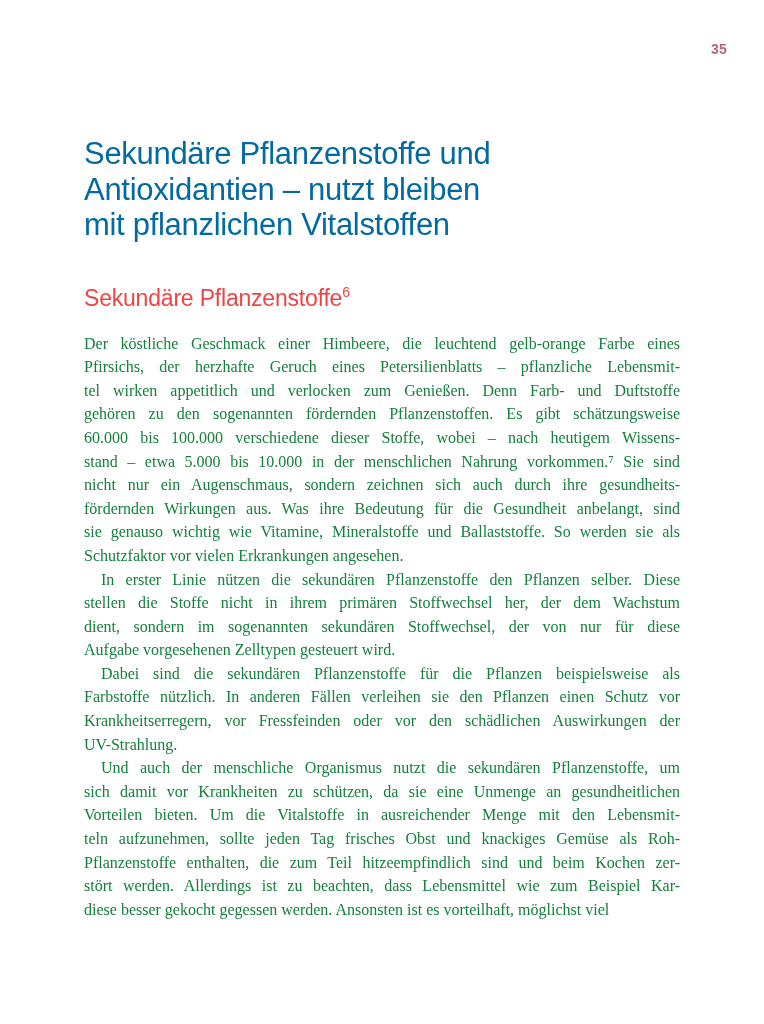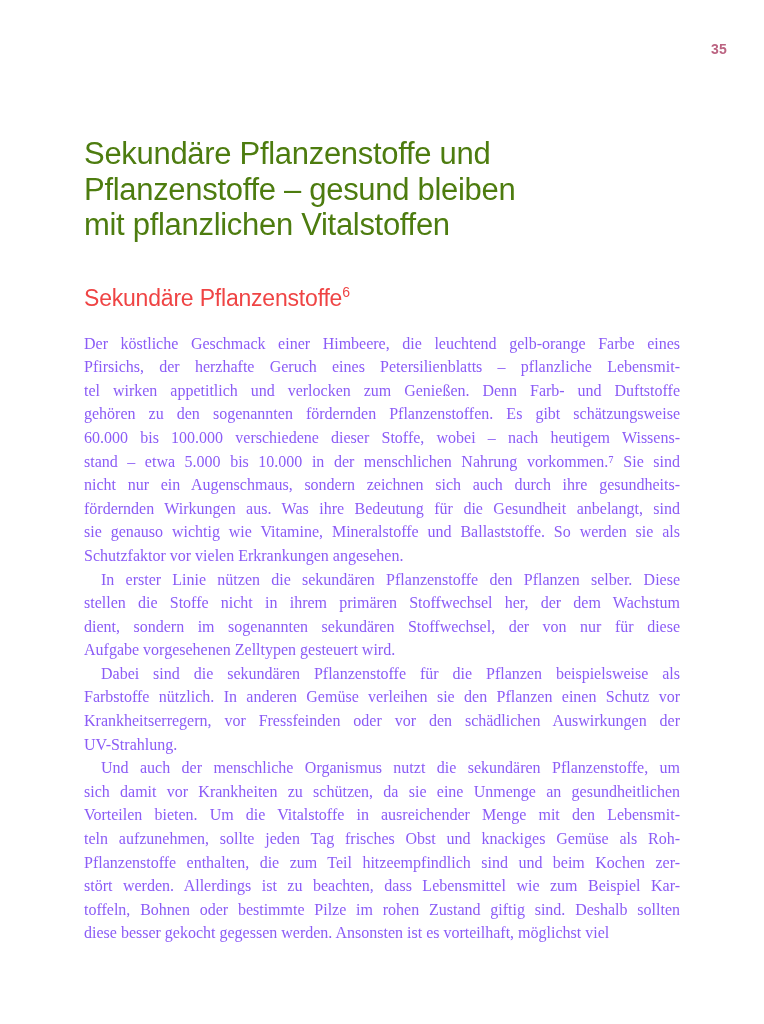--- a/index.html
+++ b/index.html
@@ -31,40 +31,40 @@
     left: 84px;
     width: 596px;
   }
   .chapter-title {
     margin-top: 136px;
     font-family: "Liberation Sans", "DejaVu Sans", sans-serif;
     font-size: 31px;
     line-height: 35.5px;
     font-weight: normal;
     letter-spacing: -0.3px;
-    color: #4d7c0f;
+    color: #0369a1;
   }
   .section-heading {
     margin-top: 40px;
     font-family: "Liberation Sans", "DejaVu Sans", sans-serif;
     font-size: 23px;
     line-height: 30px;
     font-weight: normal;
     letter-spacing: -0.2px;
     color: #ef4444;
   }
   .section-heading sup {
     font-size: 14px;
     line-height: 0;
   }
   .article-body {
     margin-top: 4px;
     font-size: 16px;
     line-height: 23.6px;
-    color: #8b5cf6;
+    color: #15803d;
   }
   .paragraph { margin: 0; }
   .line {
     text-align: justify;
     text-align-last: justify;
     white-space: normal;
   }
   .line.last { text-align-last: left; }
   .line.indent { text-indent: 17px; }
 </style>
@@ -72,21 +72,21 @@
 <body>
 
 <div class="page">
 
   <div class="page-number">35</div>
 
   <div class="content">
 
     <h1 class="chapter-title">
       <div>Sekundäre Pflanzenstoffe und</div>
-      <div>Pflanzenstoffe – gesund bleiben</div>
+      <div>Antioxidantien – nutzt bleiben</div>
       <div>mit pflanzlichen Vitalstoffen</div>
     </h1>
 
     <h2 class="section-heading">
       <span>Sekundäre Pflanzenstoffe</span><sup>6</sup>
     </h2>
 
     <div class="article-body">
         <div class="paragraph">
           <div class="line">Der köstliche Geschmack einer Himbeere, die leuchtend gelb-orange Farbe eines</div>
@@ -101,30 +101,29 @@
           <div class="line last">Schutzfaktor vor vielen Erkrankungen angesehen.</div>
         </div>
         <div class="paragraph">
           <div class="line indent">In erster Linie nützen die sekundären Pflanzenstoffe den Pflanzen selber. Diese</div>
           <div class="line">stellen die Stoffe nicht in ihrem primären Stoffwechsel her, der dem Wachstum</div>
           <div class="line">dient, sondern im sogenannten sekundären Stoffwechsel, der von nur für diese</div>
           <div class="line last">Aufgabe vorgesehenen Zelltypen gesteuert wird.</div>
         </div>
         <div class="paragraph">
           <div class="line indent">Dabei sind die sekundären Pflanzenstoffe für die Pflanzen beispielsweise als</div>
-          <div class="line">Farbstoffe nützlich. In anderen Gemüse verleihen sie den Pflanzen einen Schutz vor</div>
+          <div class="line">Farbstoffe nützlich. In anderen Fällen verleihen sie den Pflanzen einen Schutz vor</div>
           <div class="line">Krankheitserregern, vor Fressfeinden oder vor den schädlichen Auswirkungen der</div>
           <div class="line last">UV-Strahlung.</div>
         </div>
         <div class="paragraph">
           <div class="line indent">Und auch der menschliche Organismus nutzt die sekundären Pflanzenstoffe, um</div>
           <div class="line">sich damit vor Krankheiten zu schützen, da sie eine Unmenge an gesundheitlichen</div>
           <div class="line">Vorteilen bieten. Um die Vitalstoffe in ausreichender Menge mit den Lebensmit-</div>
           <div class="line">teln aufzunehmen, sollte jeden Tag frisches Obst und knackiges Gemüse als Roh-</div>
           <div class="line">Pflanzenstoffe enthalten, die zum Teil hitzeempfindlich sind und beim Kochen zer-</div>
           <div class="line">stört werden. Allerdings ist zu beachten, dass Lebensmittel wie zum Beispiel Kar-</div>
-          <div class="line">toffeln, Bohnen oder bestimmte Pilze im rohen Zustand giftig sind. Deshalb sollten</div>
           <div class="line last">diese besser gekocht gegessen werden. Ansonsten ist es vorteilhaft, möglichst viel</div>
         </div>
       </div>
 
   </div>
 </div>
 
 </body></html>

